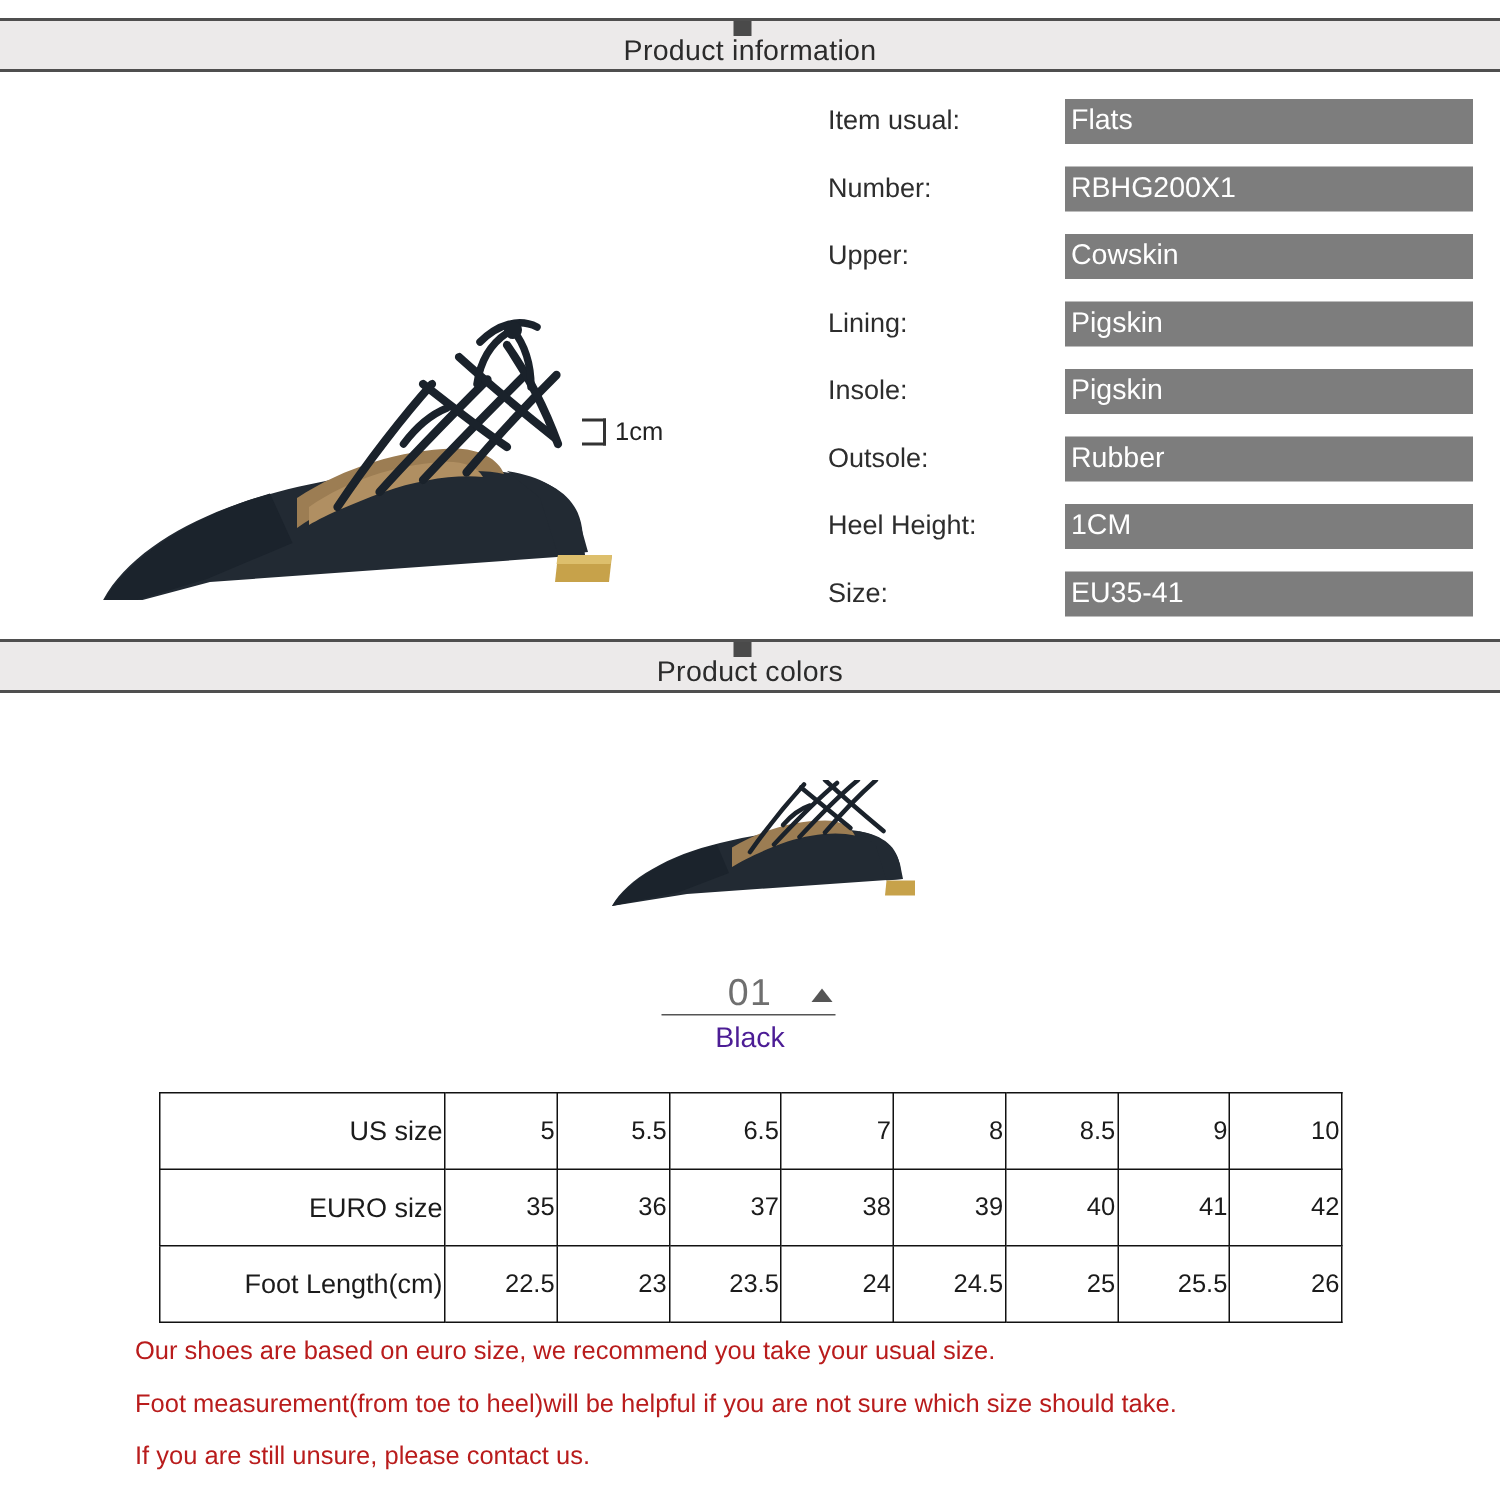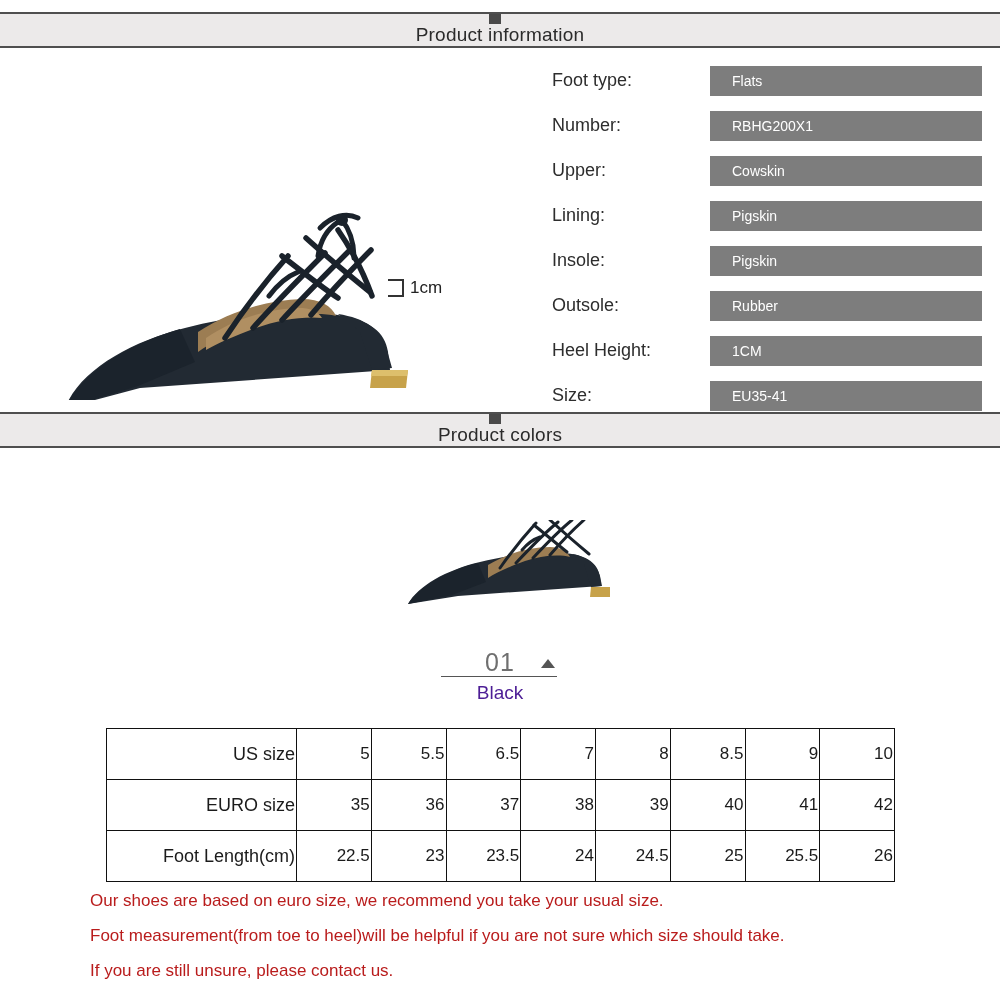--- a/index.html
+++ b/index.html
@@ -29,21 +29,21 @@
     width: 12px; height: 36px;
     background: #4a4a4a;
     margin-right: 10px;
   }
   .section-bar .title {
     font-size: 19px;
     color: #2b2b2b;
     letter-spacing: .2px;
   }
   #bar-info { top: 12px; }
-  #bar-colors { top: 412px; }
+  #bar-colors { top: 426px; }
 
   
   .info-photo {
     position: absolute;
     left: 20px; top: 70px;
     width: 490px; height: 330px;
   }
   .spec-list {
     position: absolute;
     left: 552px; top: 58px;
@@ -56,24 +56,24 @@
   }
   .spec-label {
     width: 158px;
     font-size: 18px;
     color: #2d2d2d;
   }
   .spec-value {
     flex: 1;
     background: #7d7d7d;
     color: #ffffff;
-    font-size: 14px;
+    font-size: 19px;
     height: 30px;
     line-height: 30px;
-    padding-left: 22px;
+    padding-left: 4px;
     white-space: nowrap;
     overflow: hidden;
   }
 
   
   .heel-callout {
     position: absolute;
     left: 388px; top: 278px;
     display: flex;
     align-items: center;
@@ -206,21 +206,21 @@
   </div>
 
   <div class="heel-callout">
     <div class="heel-bracket"></div>
     <div class="heel-text">1cm</div>
   </div>
 
   <div class="spec-list">
 
     <div class="spec-row">
-      <div class="spec-label">Foot type:</div>
+      <div class="spec-label">Item usual:</div>
       <div class="spec-value">Flats</div>
     </div>
 
     <div class="spec-row">
       <div class="spec-label">Number:</div>
       <div class="spec-value">RBHG200X1</div>
     </div>
 
     <div class="spec-row">
       <div class="spec-label">Upper:</div>

